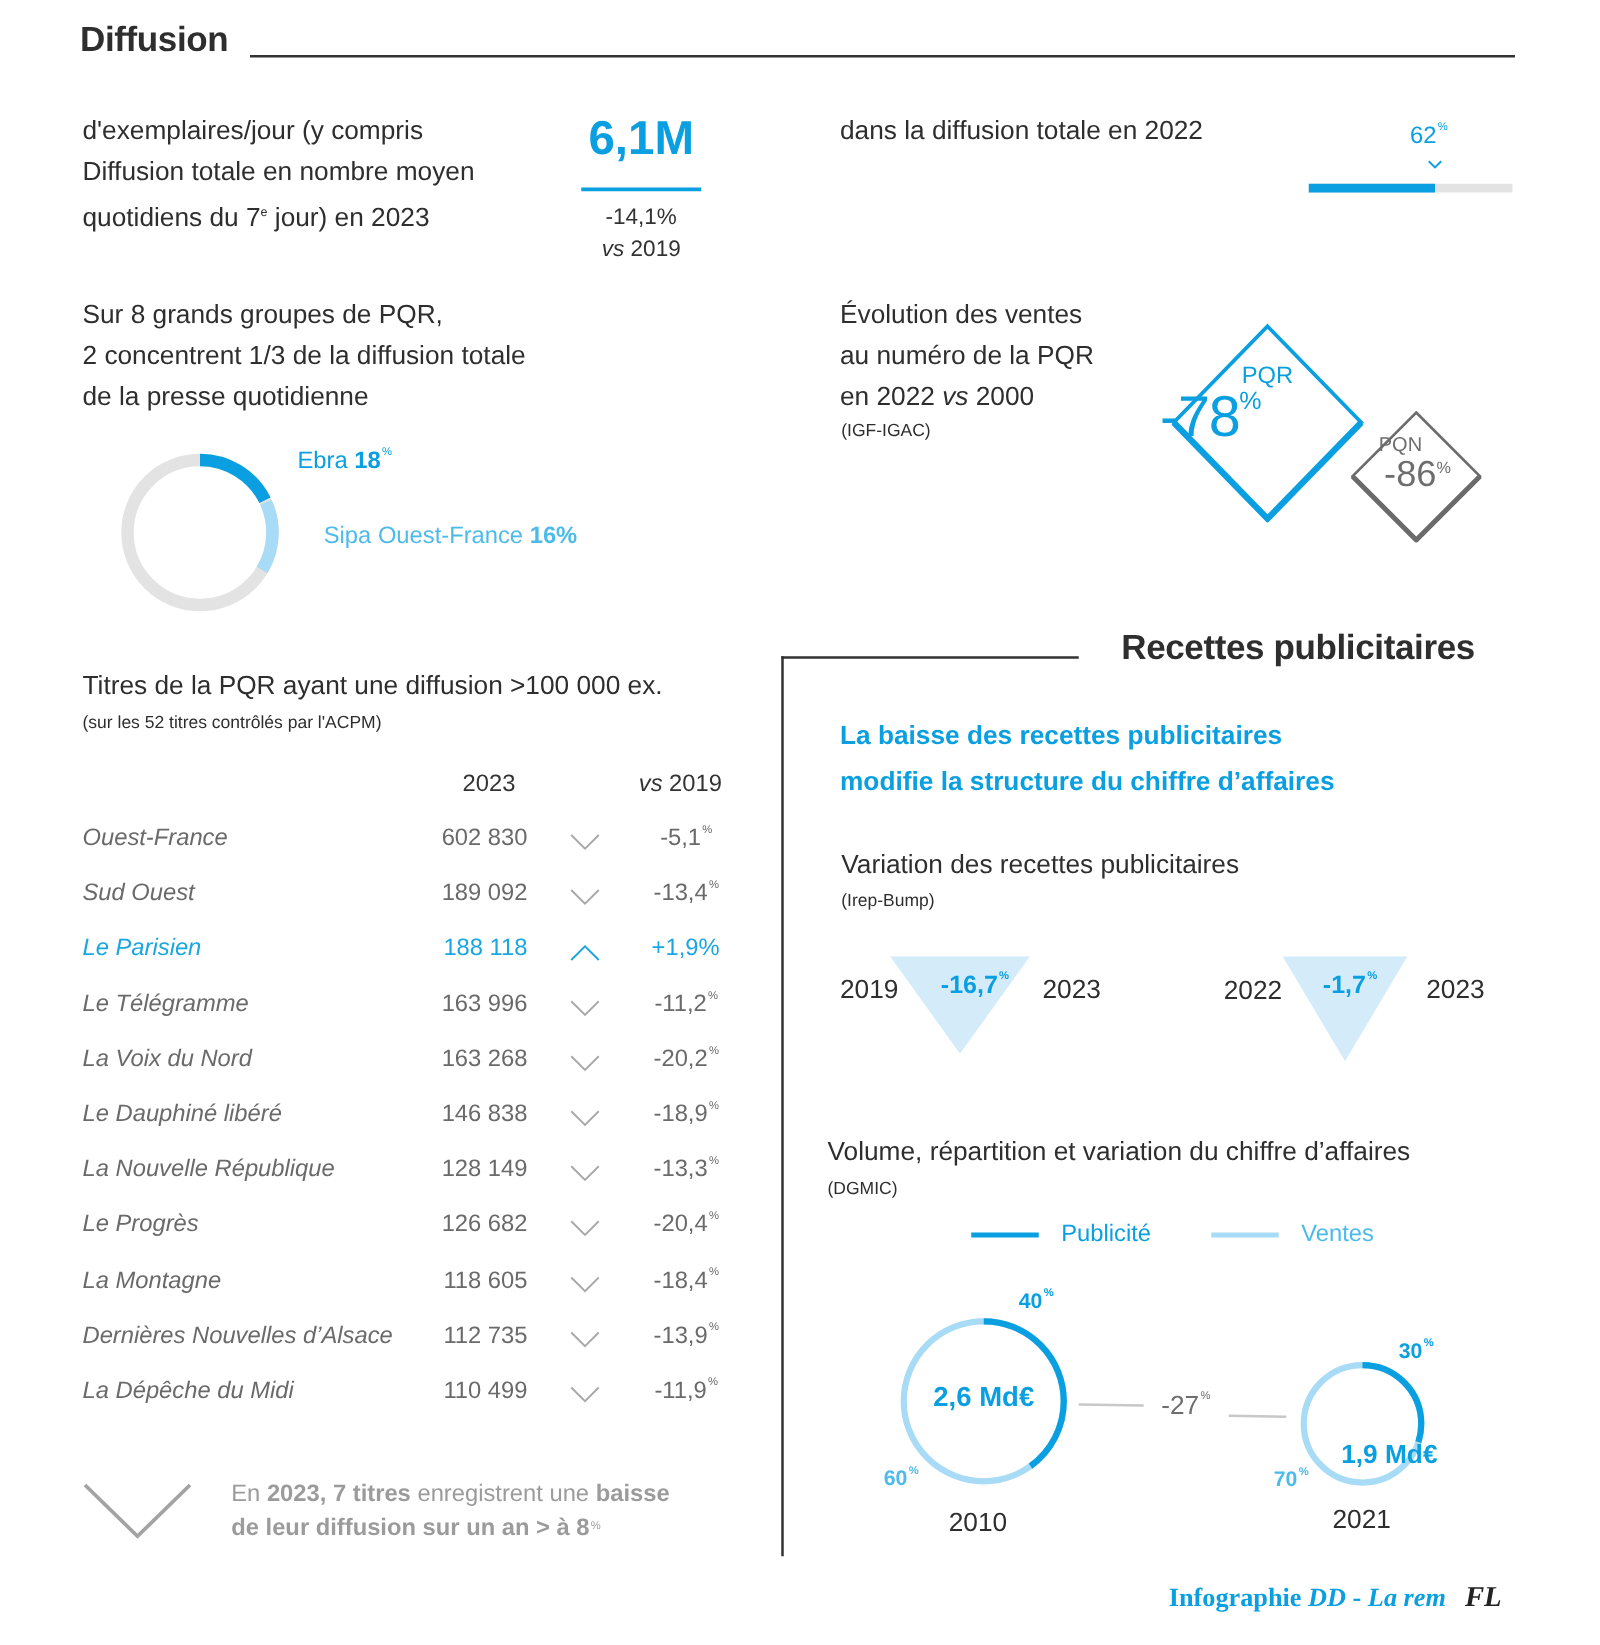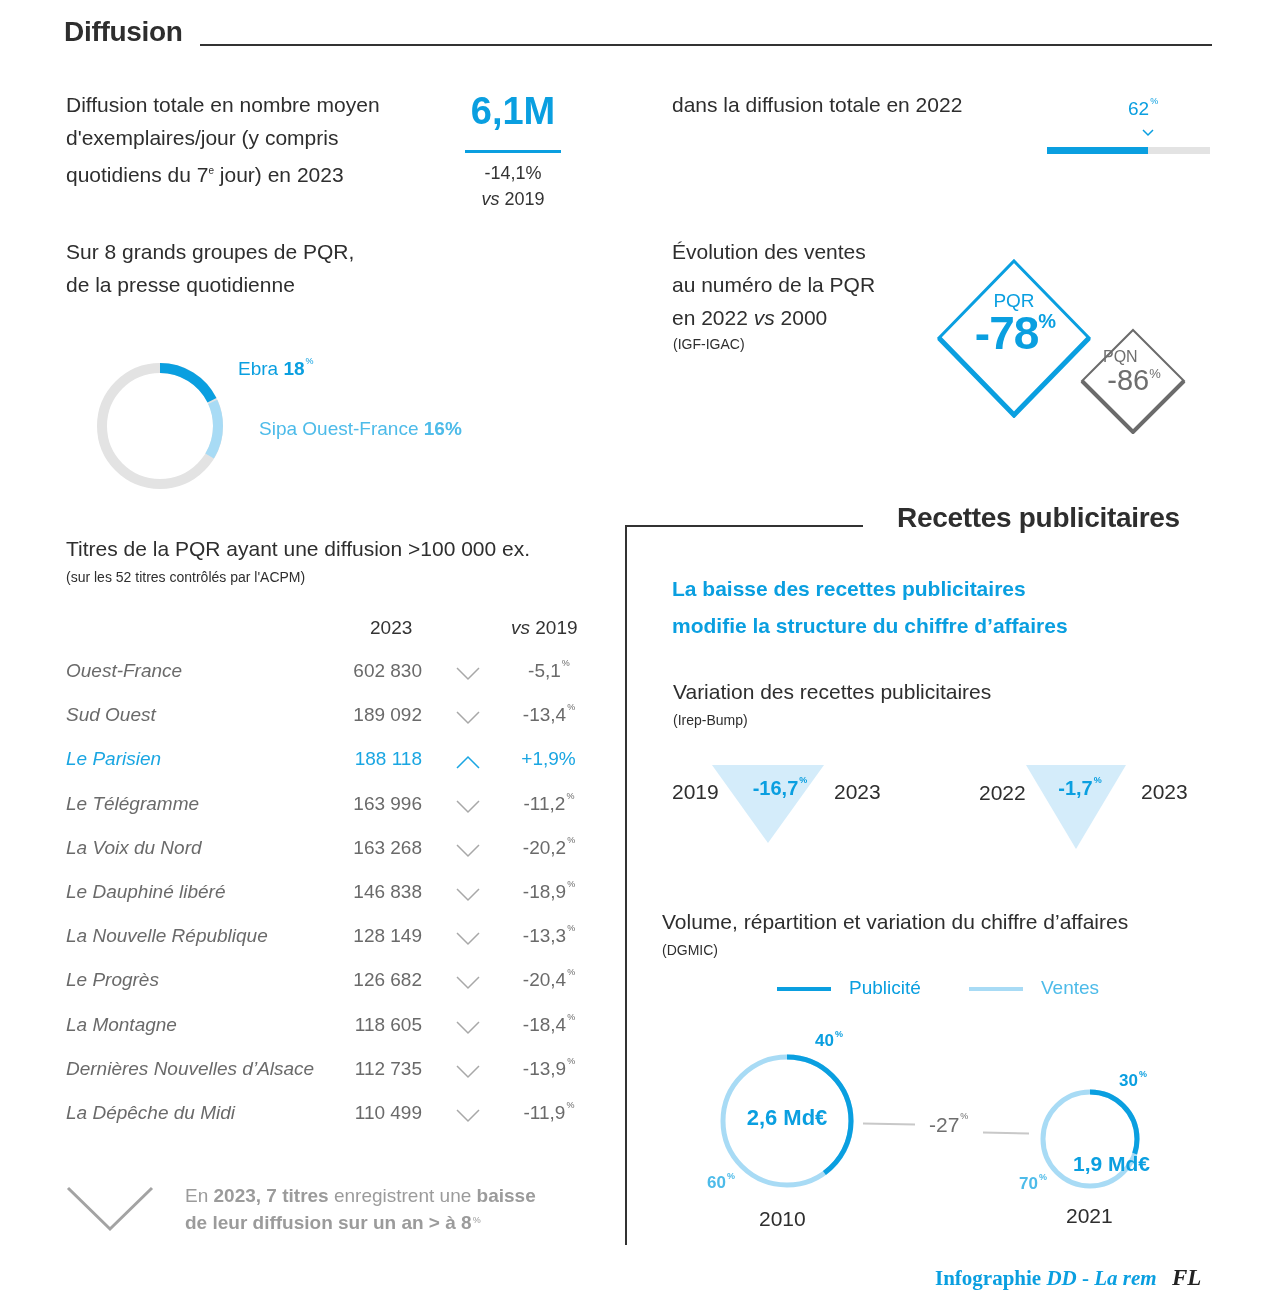--- a/index.html
+++ b/index.html
@@ -22,22 +22,22 @@
   .trow.hl{color:#1aa6e2;}
   .legend-line{display:inline-block;width:54px;height:4px;vertical-align:middle;margin-right:18px;}
 </style>
 </head>
 <body>
 
 <div class="abs h-title" style="left:64px;top:16px;">Diffusion</div>
 <div class="abs rule" style="left:200px;top:44px;width:1012px;"></div>
 
 <div class="abs para" style="left:66px;top:88px;width:390px;">
+  <div>d'exemplaires/jour (y compris</div>
   <div>Diffusion totale en nombre moyen</div>
-  <div>d'exemplaires/jour (y compris</div>
   <div><span>quotidiens du 7</span><sup style="font-size:10px;">e</sup><span> jour) en 2023</span></div>
 </div>
 <div class="abs blue" style="left:466px;top:90px;width:94px;text-align:center;font-size:38px;font-weight:bold;">6,1M</div>
 <div class="abs" style="left:465px;top:150px;width:96px;height:3px;background:#0a9fe0;"></div>
 <div class="abs" style="left:466px;top:163px;width:94px;text-align:center;font-size:18px;color:#333;">-14,1%</div>
 <div class="abs" style="left:466px;top:189px;width:94px;text-align:center;font-size:18px;color:#333;"><i>vs</i> <span>2019</span></div>
 
 <div class="abs para" style="left:672px;top:88px;">
   <div>dans la diffusion totale en 2022</div>
 </div>
@@ -46,20 +46,21 @@
   <svg width="12" height="10" viewBox="0 0 12 10">
       <polyline points="1,2 6,7 11,2" fill="none" stroke="#0a9fe0" stroke-width="1.5"></polyline>
     </svg>
 </div>
 <div class="abs" style="left:1047px;top:147px;width:163px;height:7px;background:#e3e3e3;">
   <div style="width:62%;height:100%;background:#0a9fe0;"></div>
 </div>
 
 <div class="abs para" style="left:66px;top:235px;">
   <div>Sur 8 grands groupes de PQR,</div>
+  <div>2 concentrent 1/3 de la diffusion totale</div>
   <div>de la presse quotidienne</div>
 </div>
 <div class="abs" style="left:96px;top:362px;width:128px;height:128px;">
   <svg width="128" height="128" viewBox="0 0 128 128">
     <circle cx="64" cy="64" r="58" fill="none" stroke="#e3e3e3" stroke-width="10"></circle>
 
     <circle cx="64" cy="64" r="58" fill="none" stroke="#0a9fe0" stroke-width="10" stroke-dasharray="64.3 300" transform="rotate(-90 64 64)"></circle>
 
     <circle cx="64" cy="64" r="58" fill="none" stroke="#a8dbf5" stroke-width="10" stroke-dasharray="56.5 300" stroke-dashoffset="-66" transform="rotate(-90 64 64)"></circle>
   </svg>
@@ -74,21 +75,21 @@
 </div>
 <div class="abs small" style="left:673px;top:336px;">(IGF-IGAC)</div>
 
 <div class="abs" style="left:936px;top:258px;width:156px;height:160px;">
   <svg width="156" height="160" viewBox="0 0 156 160">
     <polygon points="78,3 153,80 78,157 3,80" fill="#fff" stroke="#0a9fe0" stroke-width="3"></polygon>
     <polyline points="3,80 78,157 153,80" fill="none" stroke="#0a9fe0" stroke-width="5"></polyline>
   </svg>
 </div>
 <div class="abs blue" style="left:966px;top:290px;width:96px;text-align:center;font-size:19px;">PQR</div>
-<div class="abs blue" style="left:960px;top:306px;width:110px;text-align:center;font-size:46px;font-weight:bold;letter-spacing:-1px;"><span>-78</span><span style="font-size:20px;vertical-align:top;position:relative;top:4px;">%</span></div>
+<div class="abs blue" style="left:928px;top:306px;width:110px;text-align:left;font-size:46px;font-weight:normal;letter-spacing:-1px;"><span>-78</span><span style="font-size:20px;vertical-align:top;position:relative;top:4px;">%</span></div>
 
 <div class="abs" style="left:1080px;top:328px;width:106px;height:106px;">
   <svg width="106" height="106" viewBox="0 0 106 106">
     <polygon points="53,2 104,53 53,104 2,53" fill="#fff" stroke="#6b6b6b" stroke-width="2"></polygon>
     <polyline points="2,53 53,104 104,53" fill="none" stroke="#6b6b6b" stroke-width="4"></polyline>
   </svg>
 </div>
 <div class="abs grey" style="left:1103px;top:348px;width:60px;font-size:16px;">PQN</div>
 <div class="abs grey" style="left:1098px;top:364px;width:72px;text-align:center;font-size:29px;"><span>-86</span><span style="font-size:13px;vertical-align:top;position:relative;top:2px;">%</span></div>
 

